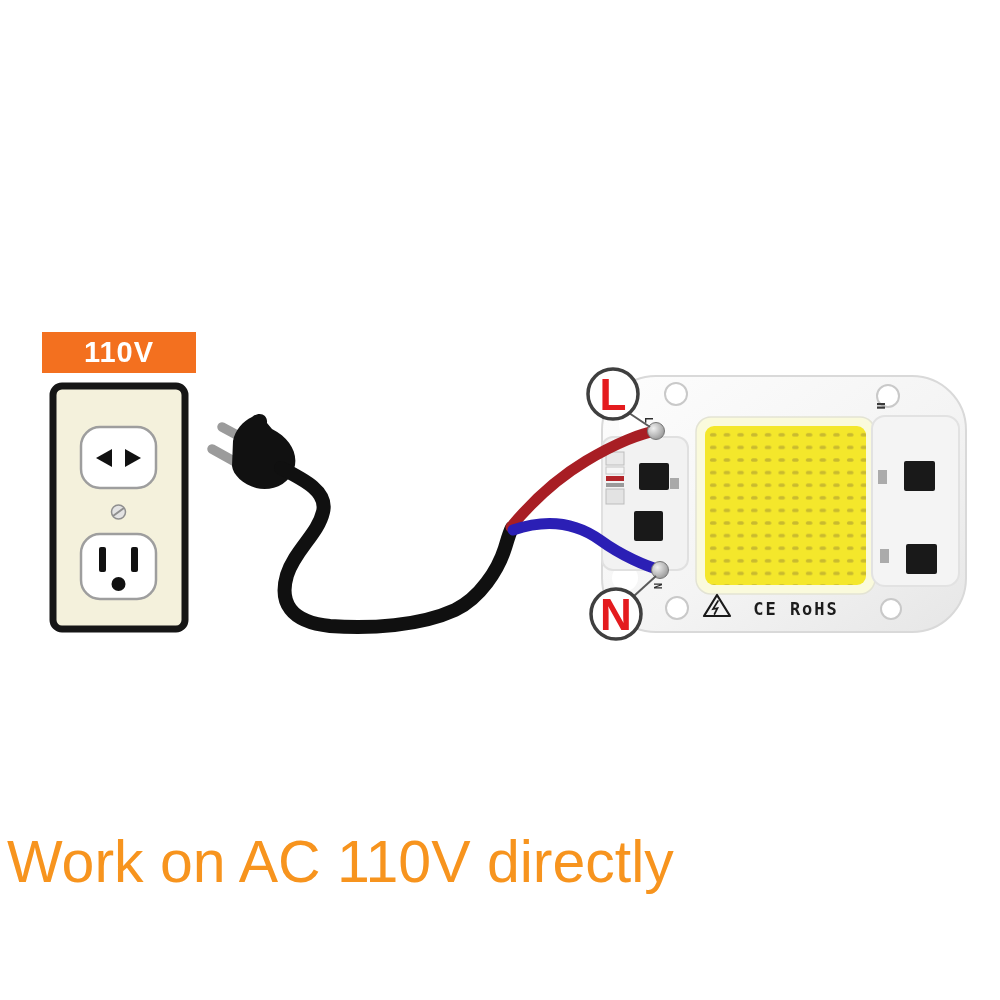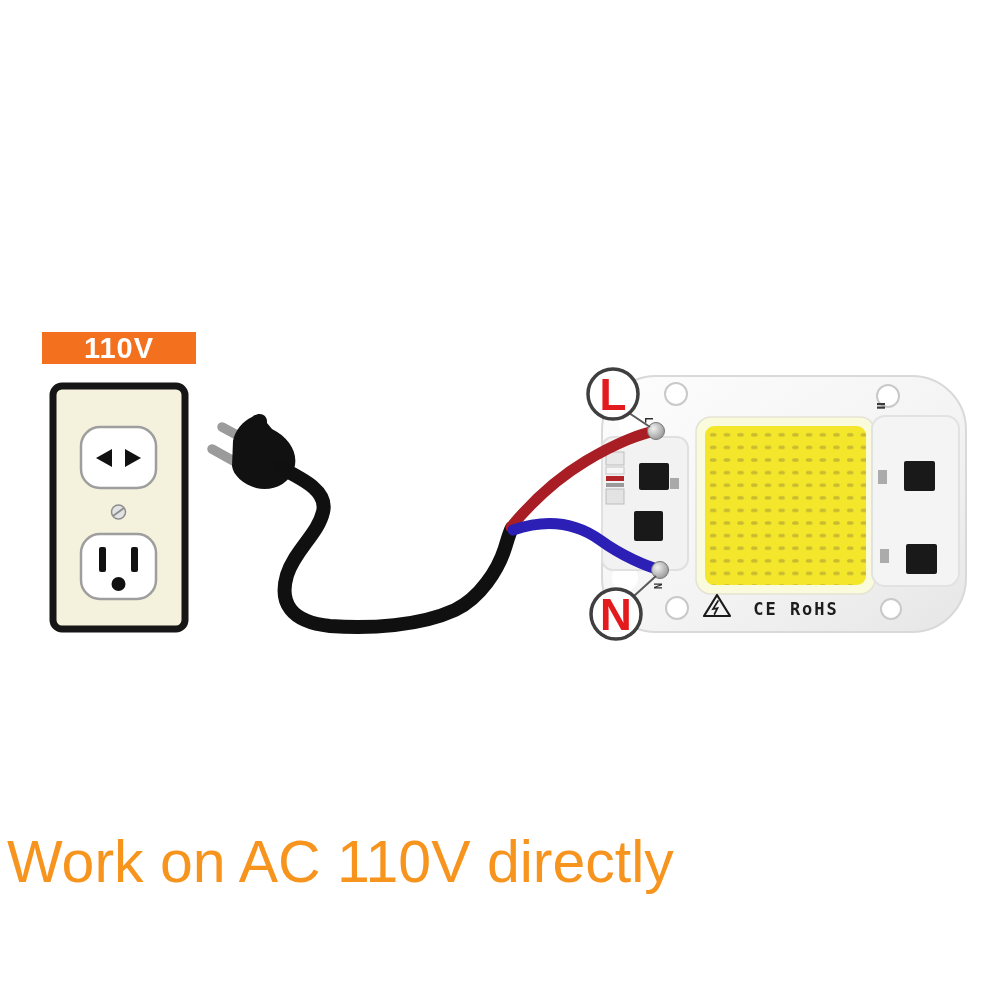--- a/index.html
+++ b/index.html
@@ -2,21 +2,21 @@
 <html><head>
 <meta charset="utf-8">
 <style>
   html,body{margin:0;padding:0;background:#ffffff;}
   #canvas{
     position:relative;width:1000px;height:1000px;background:#ffffff;
     font-family:"Liberation Sans",sans-serif;overflow:hidden;
   }
   #scene{position:absolute;left:0;top:0;}
   .badge{
-    position:absolute;left:42px;top:332px;width:154px;height:32px;
+    position:absolute;left:42px;top:332px;width:154px;height:41px;
     background:#F3701F;color:#ffffff;display:flex;align-items:center;justify-content:center;
     font-size:29px;font-weight:bold;letter-spacing:1px;
   }
   .headline{
     position:absolute;left:7px;top:830px;width:1000px;text-align:left;
     font-size:59px;line-height:1.1;color:#F7941E;white-space:nowrap;
   }
   .callout-letter{font-family:"Liberation Sans",sans-serif;font-weight:bold;font-size:44px;}
   .cert{font-family:"DejaVu Sans Mono","Liberation Mono",monospace;font-weight:bold;font-size:17px;letter-spacing:2px;fill:#1c1c1c;}
   .tinymark{font-family:"DejaVu Sans Mono",monospace;font-weight:bold;font-size:10px;fill:#2e2e2e;}

